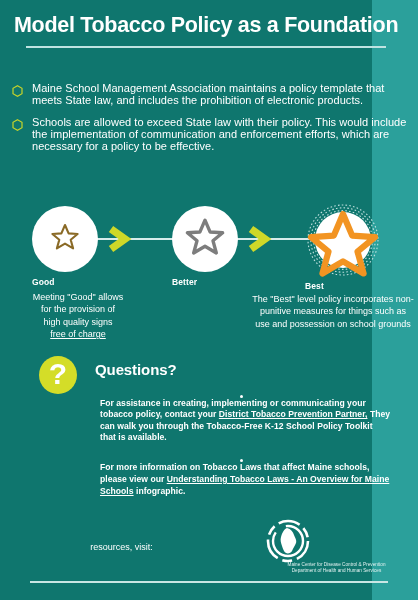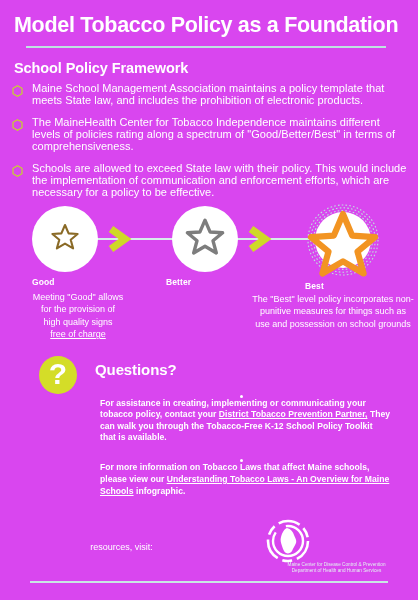--- a/index.html
+++ b/index.html
@@ -10,23 +10,23 @@
     width: 418px;
     height: 600px;
     overflow: hidden;
     background: #2ba09b;
     font-family: "Liberation Sans", sans-serif;
     color: #ffffff;
     -webkit-font-smoothing: antialiased;
   }
   .page {
     position: relative;
-    width: 418px;
+    width: 372px;
     height: 600px;
-    background: #d946ef;
+    background: #0f766e;
     box-sizing: border-box;
     padding-left: 8px;
   }
 
   
   .title {
     position: absolute;
     left: 14px;
     top: 12px;
     width: 392px;
@@ -128,21 +128,21 @@
   .node-label {
     position: absolute;
     top: 72px;
     font-size: 8.5px;
     font-weight: bold;
     text-align: left;
     color: #ffffff;
     letter-spacing: 0.1px;
   }
   .node-label.good   { left: 32px;  width: 66px; }
-  .node-label.better { left: 166px; width: 66px; }
+  .node-label.better { left: 172px; width: 66px; }
   .node-label.best   { left: 305px; width: 76px; top: 76px; }
 
   .caption {
     position: absolute;
     font-size: 9px;
     line-height: 12.4px;
     text-align: center;
     color: #ffffff;
   }
   .caption.left  { left: 8px;  top: 86px;  width: 140px; }
@@ -268,41 +268,32 @@
     background: #c9e6e4;
   }
 </style>
 </head>
 <body>
 
 <div class="page">
 
   <div class="title">Model Tobacco Policy as a Foundation</div>
   <div class="title-rule"></div>
-  <div class="section-heading">School Policy Framework</div>
 
   <div class="framework">
 
     <div class="fw-item">
       <span class="hex-icon">
         <svg viewBox="0 0 22 24" width="11" height="12" aria-hidden="true">
           <polygon points="11,1.5 20,6.6 20,17.4 11,22.5 2,17.4 2,6.6" fill="none" stroke="#c6d42a" stroke-width="2.4"></polygon>
         </svg>
       </span>
       <span class="fw-text">Maine School Management Association maintains a policy template that meets State law, and includes the prohibition of electronic products.</span>
     </div>
 
-    <div class="fw-item">
-      <span class="hex-icon">
-        <svg viewBox="0 0 22 24" width="11" height="12" aria-hidden="true">
-          <polygon points="11,1.5 20,6.6 20,17.4 11,22.5 2,17.4 2,6.6" fill="none" stroke="#c6d42a" stroke-width="2.4"></polygon>
-        </svg>
-      </span>
-      <span class="fw-text">The MaineHealth Center for Tobacco Independence maintains different levels of policies rating along a spectrum of "Good/Better/Best" in terms of comprehensiveness.</span>
-    </div>
 
     <div class="fw-item">
       <span class="hex-icon">
         <svg viewBox="0 0 22 24" width="11" height="12" aria-hidden="true">
           <polygon points="11,1.5 20,6.6 20,17.4 11,22.5 2,17.4 2,6.6" fill="none" stroke="#c6d42a" stroke-width="2.4"></polygon>
         </svg>
       </span>
       <span class="fw-text">Schools are allowed to exceed State law with their policy. This would include the implementation of communication and enforcement efforts, which are necessary for a policy to be effective.</span>
     </div>
 

